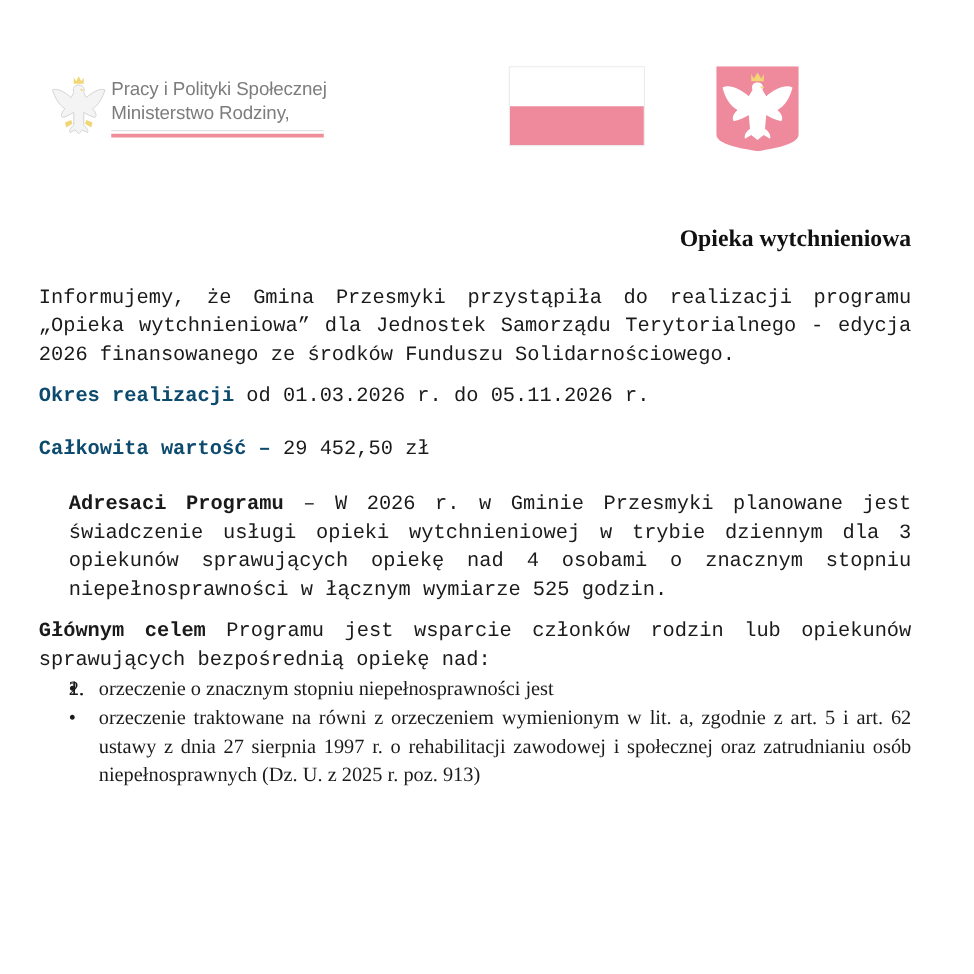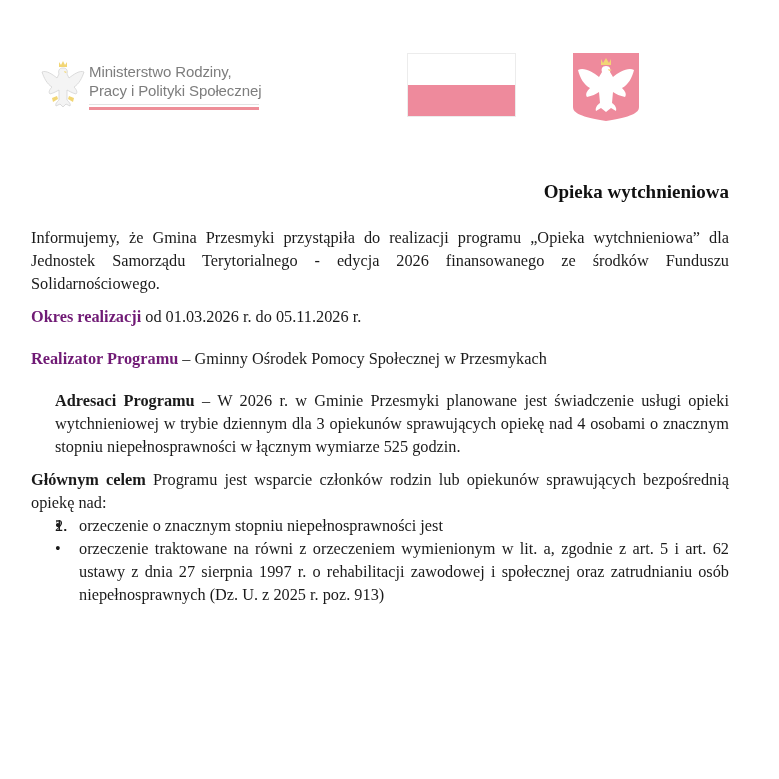--- a/index.html
+++ b/index.html
@@ -13,24 +13,24 @@
   .ministry-bar-red { position: absolute; left: 49px; top: 51px; width: 170px; height: 3px; background: #ee8e98; }
 
   .flag { position: absolute; left: 407px; top: 53px; width: 109px; height: 64px; border: 1px solid #ececec; box-sizing: border-box; }
   .flag-white { height: 50%; background: #ffffff; }
   .flag-red { height: 50%; background: #ee8a9c; }
 
   .emblem { position: absolute; left: 573px; top: 53px; width: 66px; height: 68px; }
 
   .content { position: absolute; left: 31px; top: 180px; width: 698px; font-size: 16.3px; line-height: 23px; }
   .doc-title { text-align: right; font-weight: bold; font-size: 19px; line-height: 24px; margin: 0 0 22px 0; color: #111; }
-  p { margin: 0; text-align: justify; }
+  p { margin: 0; text-align: justify; font-family: Liberation Mono, monospace; }
   .intro { margin-bottom: 10px; }
   .field { margin-bottom: 19px; }
-  .field .lbl { font-weight: bold; color: #701a75; }
+  .field .lbl { font-weight: bold; color: #0c4a6e; }
   .field.tight { margin-bottom: 21px; }
   .para-block { margin-bottom: 10px; margin-left: 24px; }
   .lbl-bold { font-weight: bold; }
 
   .numlist { list-style: none; margin: 0; padding: 0; }
   .numlist li { position: relative; padding-left: 36px; text-align: justify; }
   .numlist li .num { position: absolute; left: 0; width: 36px; padding-left: 24px; box-sizing: border-box; margin-left: -0px; }
   .bullets { list-style: none; margin: 0; padding: 0; }
   .bullets li { position: relative; padding-left: 36px; text-align: justify; }
   .bullets li .dot { position: absolute; left: 24px; top: 0; }
@@ -49,22 +49,22 @@
     <svg class="ministry-eagle" viewBox="0 0 46 56">
       <g fill="#f4f4f4" stroke="#cfcfcf" stroke-width="0.7">
         <path d="M23 12 C19 12 18 15 19 18 L17 22 C12 18 6 14 2 16 C4 22 7 28 12 31 C10 33 8 36 10 38 C14 37 17 35 19 34 L19 44 C17 46 15 48 16 50 L20 48 L23 51 L26 48 L30 50 C31 48 29 46 27 44 L27 34 C29 35 32 37 36 38 C38 36 36 33 34 31 C39 28 42 22 44 16 C40 14 34 18 29 22 L27 18 C28 15 27 12 23 12 Z"></path>
       </g>
       <path d="M19 6 L21 9 L23 5 L25 9 L27 6 L27 11 L19 11 Z" fill="#f2d675"></path>
       <path d="M12 42 L17 40 L18 43 L13 46 Z" fill="#f2d675"></path>
       <path d="M34 42 L29 40 L28 43 L33 46 Z" fill="#f2d675"></path>
       <path d="M24 15 L27 16 L25 17 Z" fill="#f2d675"></path>
     </svg>
     <div class="ministry-text">
+      <div>Pracy i Polityki Społecznej</div>
       <div>Ministerstwo Rodziny,</div>
-      <div>Pracy i Polityki Społecznej</div>
     </div>
     <div class="ministry-bar-gray"></div>
     <div class="ministry-bar-red"></div>
   </div>
 
   <div class="flag">
     <div class="flag-white"></div>
     <div class="flag-red"></div>
   </div>
 
@@ -79,22 +79,22 @@
 </div>
 
 <div class="content">
   <h1 class="doc-title">Opieka wytchnieniowa</h1>
 
   <p class="intro">Informujemy, że Gmina Przesmyki przystąpiła do realizacji programu „Opieka wytchnieniowa” dla Jednostek Samorządu Terytorialnego - edycja 2026 finansowanego ze środków Funduszu Solidarnościowego.</p>
 
   <p class="field"><span class="lbl">Okres realizacji</span><span> od 01.03.2026 r. do 05.11.2026 r.</span></p>
 
 
+  <p class="field tight"><span class="lbl">Całkowita wartość –</span><span> 29 452,50 zł</span></p>
 
-  <p class="field"><span class="lbl">Realizator Programu</span><span> – Gminny Ośrodek Pomocy Społecznej w Przesmykach</span></p>
 
   <p class="para-block"><span class="lbl-bold">Adresaci Programu</span><span> – W 2026 r. w Gminie Przesmyki planowane jest świadczenie usługi opieki wytchnieniowej w trybie dziennym dla 3 opiekunów sprawujących opiekę nad 4 osobami o znacznym stopniu niepełnosprawności w łącznym wymiarze 525 godzin.</span></p>
 
   <p><span class="lbl-bold">Głównym celem</span><span> Programu jest wsparcie członków rodzin lub opiekunów sprawujących bezpośrednią opiekę nad:</span></p>
 
   <div class="list-wrap">
     <ul class="numlist">
       <li><span class="num">1.</span></li>
       <li><span class="num">2.</span></li>
     </ul>

